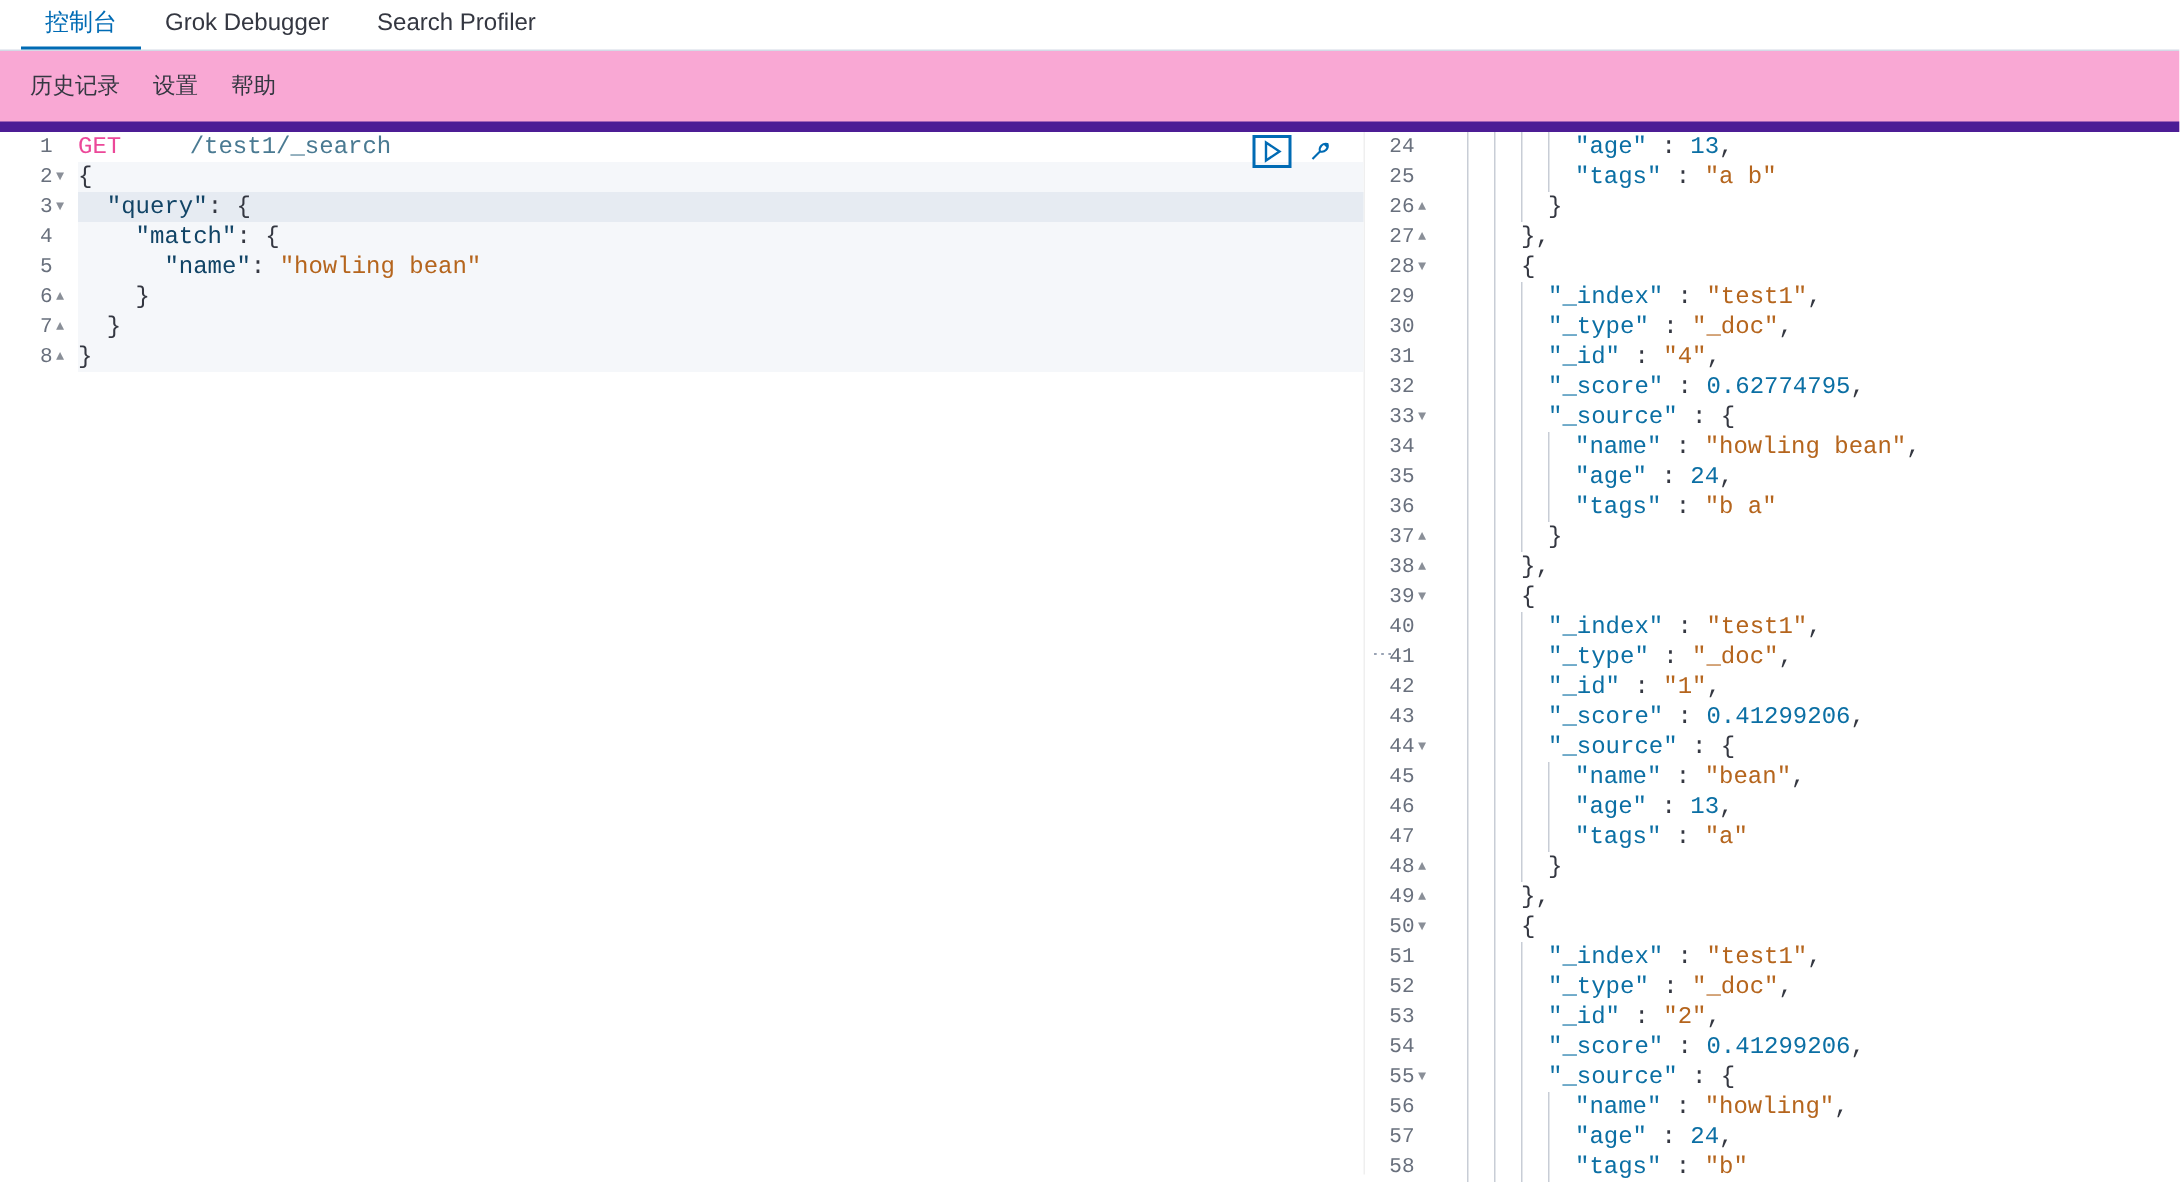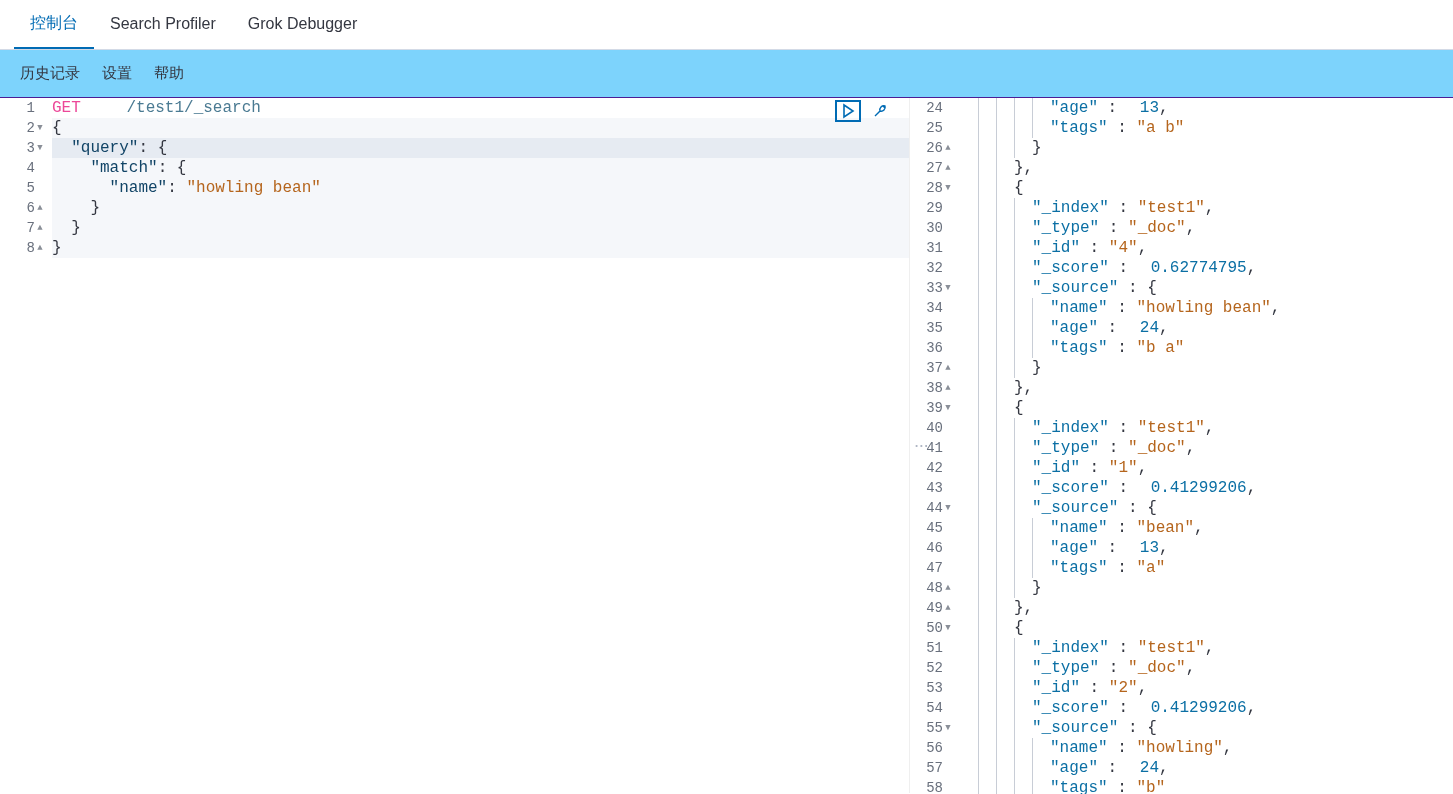--- a/index.html
+++ b/index.html
@@ -9,43 +9,43 @@
     color: #343741;
     background: #fff;
     width: 1453px;
     height: 794px;
     overflow: hidden;
   }
   .tabs {
     display: flex;
     border-bottom: 1px solid #d3dae6;
     padding-left: 14px;
-    height: 50px;
+    height: 34px;
     align-items: stretch;
   }
   .tab {
     display: flex;
     align-items: center;
     padding: 0 16px;
     font-size: 16px;
     color: #343741;
     cursor: pointer;
     border-bottom: 2px solid transparent;
   }
   .tab.active {
     color: #006bb4;
     border-bottom: 2px solid #006bb4;
   }
   .subnav {
     display: flex;
     padding: 14px 20px;
     gap: 22px;
-    background: #7dd3fc;
+    background: #f9a8d4;
     font-size: 15px;
-    border-bottom: 1px solid #4c1d95;
+    border-bottom: 7px solid #4c1d95;
   }
   .subnav-item { cursor: pointer; color: #343741; }
   .split {
     display: flex;
     height: calc(100% - 50px - 49px);
     position: relative;
   }
   .panel {
     position: relative;
   }
@@ -94,21 +94,21 @@
   .hl-line {
     background: #e6ebf2;
   }
   .panel-left .ln-col { min-width: 52px; }
   .panel-right .ln-col { min-width: 50px; }
 
   .tok-method { color: #ec4899; }
   .tok-path   { color: #4a7a92; margin-left: 36px; }
   .tok-key    { color: #146; }
   .tok-str    { color: #b5651d; }
-  .tok-num    { color: #146; margin-left: 13px; }
+  .tok-num    { color: #146; }
   .tok-punc   { color: #343741; }
 
   .resp .tok-key   { color: #0b6fa4; }
   .resp .tok-str   { color: #b5651d; }
   .resp .tok-num   { color: #0b6fa4; }
   .resp .tok-punc  { color: #343741; }
   .ig { display:inline-block; width:18px; height:20px; vertical-align:top; }
   .ig.b { border-left: 1px solid #c8cdd6; margin-left:0; }
 
   .action-buttons {
@@ -126,22 +126,22 @@
     color:#006bb4;
   }
   .action-btn.play { border: 2px solid #006bb4; }
   .action-btn svg { width:16px; height:16px; }
 </style>
 </head>
 <body>
 
 <div class="tabs">
   <div class="tab active">控制台</div>
+  <div class="tab">Grok Debugger</div>
   <div class="tab">Search Profiler</div>
-  <div class="tab">Grok Debugger</div>
 </div>
 
 <div class="subnav">
   <span class="subnav-item">历史记录</span>
   <span class="subnav-item">设置</span>
   <span class="subnav-item">帮助</span>
 </div>
 
 <div class="split">
   <div class="panel panel-left">

